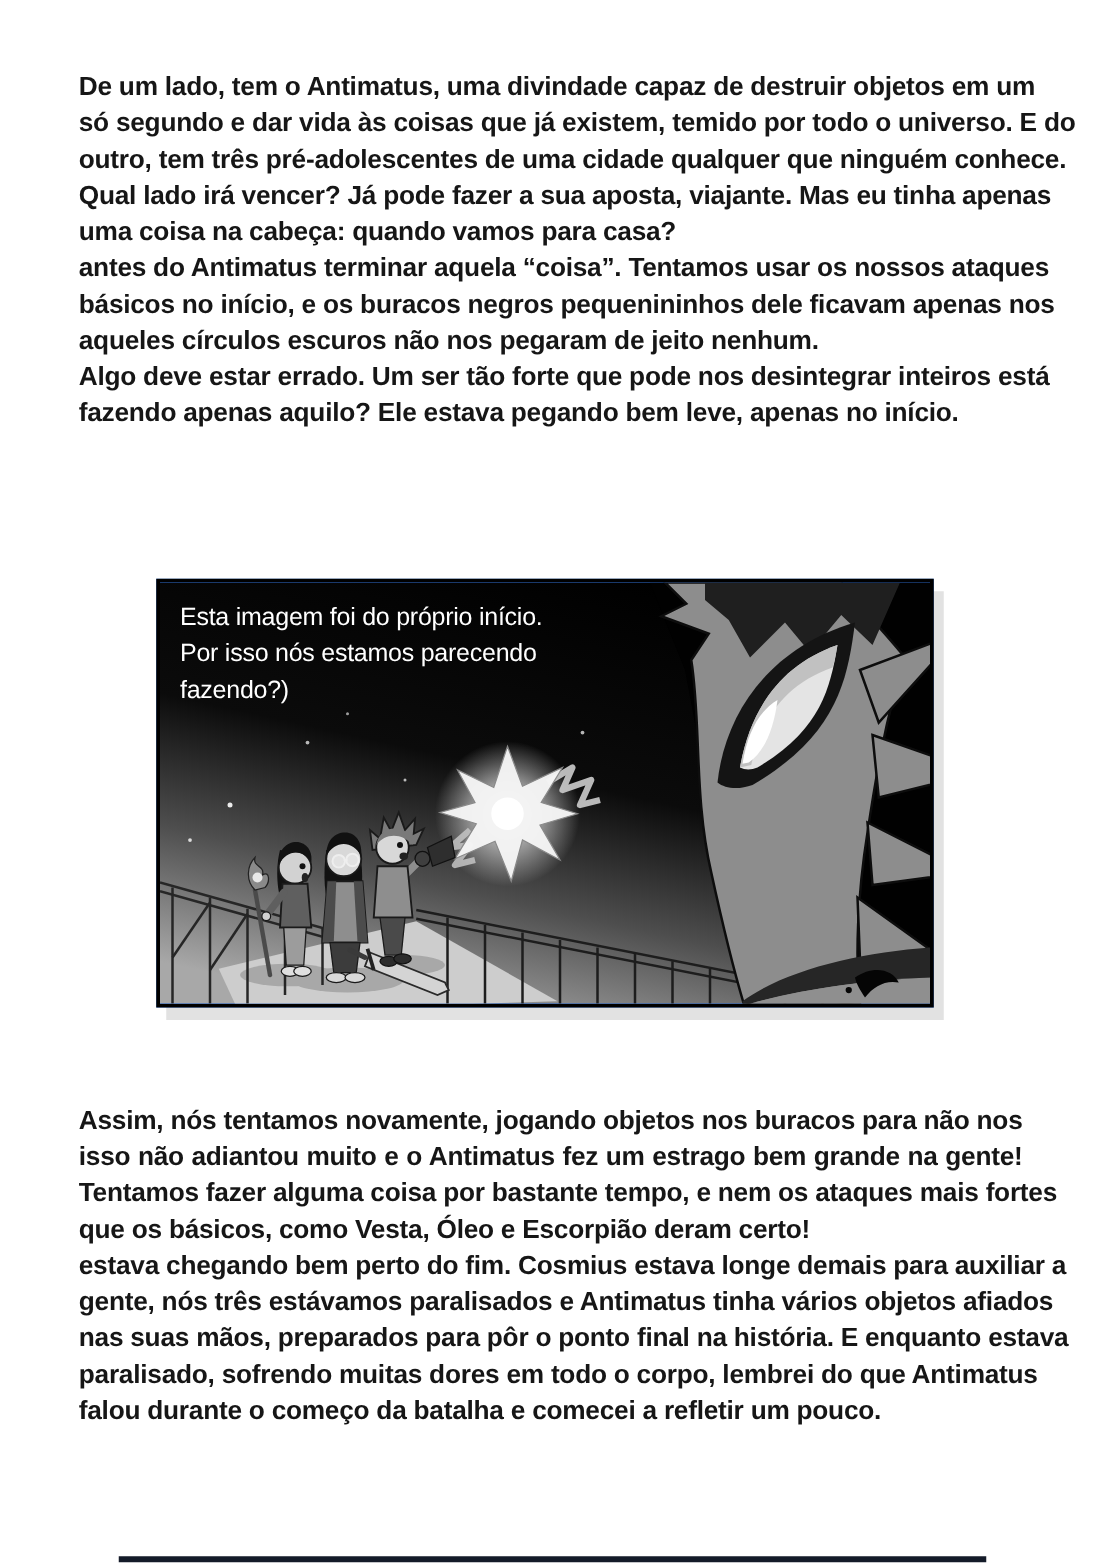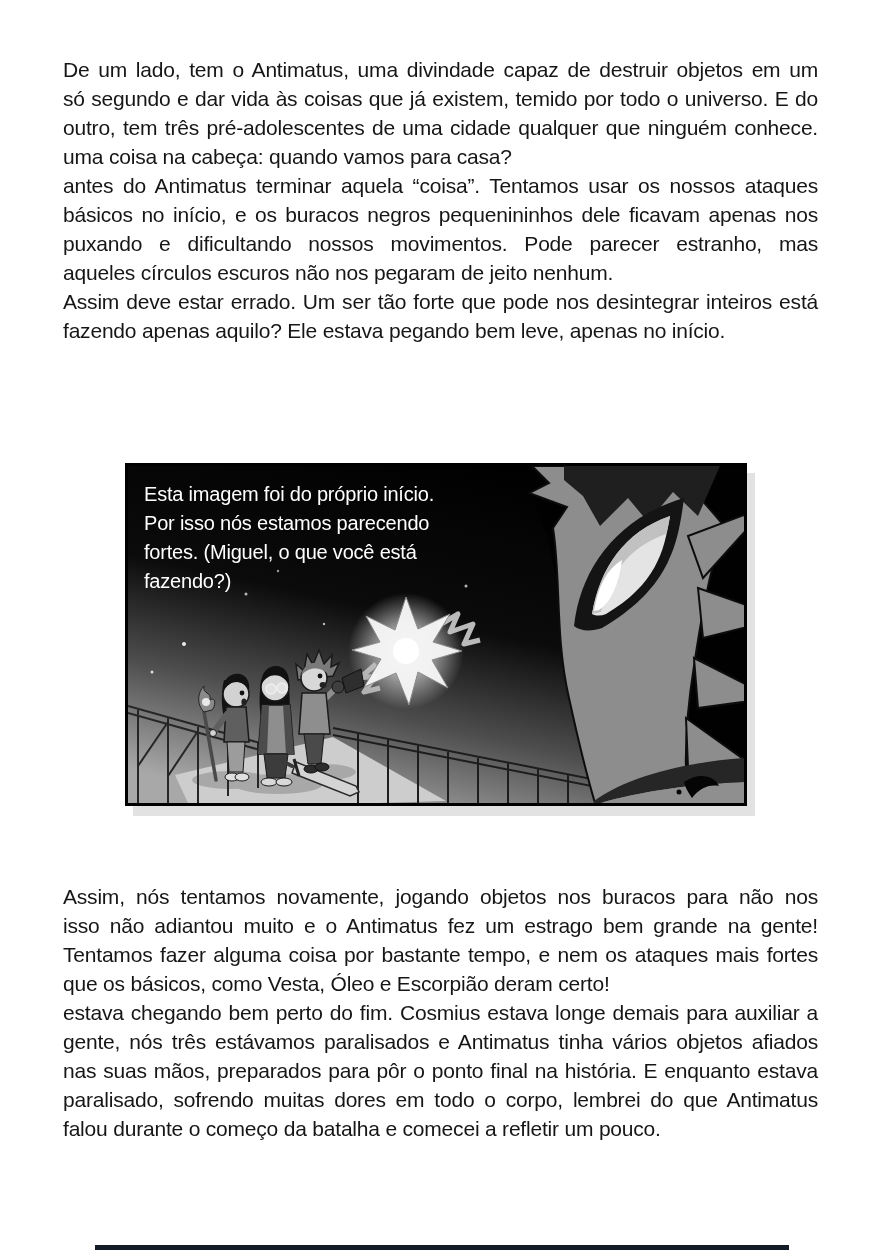--- a/index.html
+++ b/index.html
@@ -6,21 +6,21 @@
   body {
     width:881px; height:1250px; position:relative; background:#ffffff;
     font-family:"Liberation Sans", sans-serif; color:#161616;
   }
   .textblock {
     position:absolute; left:63px; width:755px;
     font-size:21px; line-height:29px; letter-spacing:-0.2px;
   }
   #block1 { top:55px; }
   #block2 { top:882px; }
-  .ln { white-space:nowrap; text-align:justify; text-align-last:justify; }
+  .ln { white-space:nowrap; text-align:justify; text-align-last:justify;font-weight:bold; }
   .ln.end { text-align-last:left; }
 
   .panel {
     position:absolute; left:125px; top:463px; width:622px; height:343px;
     box-sizing:border-box; border:3px solid #000; background:#3b82f6;
     box-shadow:8px 10px 0 #e2e2e2; overflow:hidden;
   }
   .panel svg { display:block; width:616px; height:337px; }
   .caption {
     position:absolute; left:16px; top:14px; width:340px;
@@ -31,26 +31,26 @@
     background:#141b29;
   }
 </style>
 </head>
 <body>
 
 <div class="textblock" id="block1">
   <div class="ln">De um lado, tem o Antimatus, uma divindade capaz de destruir objetos em um</div>
   <div class="ln">só segundo e dar vida às coisas que já existem, temido por todo o universo. E do</div>
   <div class="ln">outro, tem três pré-adolescentes de uma cidade qualquer que ninguém conhece.</div>
+  <div class="ln">Qual lado irá vencer? Já pode fazer a sua aposta, viajante. Mas eu tinha apenas</div>
   <div class="ln end">uma coisa na cabeça: quando vamos para casa?</div>
   <div class="ln">antes do Antimatus terminar aquela “coisa”. Tentamos usar os nossos ataques</div>
   <div class="ln">básicos no início, e os buracos negros pequenininhos dele ficavam apenas nos</div>
-  <div class="ln">puxando e dificultando nossos movimentos. Pode parecer estranho, mas</div>
   <div class="ln end">aqueles círculos escuros não nos pegaram de jeito nenhum.</div>
-  <div class="ln">Assim deve estar errado. Um ser tão forte que pode nos desintegrar inteiros está</div>
+  <div class="ln">Algo deve estar errado. Um ser tão forte que pode nos desintegrar inteiros está</div>
   <div class="ln end">fazendo apenas aquilo? Ele estava pegando bem leve, apenas no início.</div>
 </div>
 
 <div class="panel">
   <svg viewBox="0 0 616 337" xmlns="http://www.w3.org/2000/svg">
     <defs>
       <linearGradient id="sky" x1="65%" y1="0%" x2="25%" y2="100%">
         <stop offset="0%" stop-color="#000000"></stop>
         <stop offset="45%" stop-color="#0b0b0b"></stop>
         <stop offset="72%" stop-color="#4e4e4e"></stop>
@@ -196,21 +196,20 @@
       <path d="M466,335 C500,310 560,296 616,292 L616,316 C565,318 510,326 472,337 L466,337 Z" fill="#262626"></path>
       <path d="M472,337 C515,325 565,318 616,316 L616,337 Z" fill="#8f8f8f"></path>
       <path d="M556,316 C570,306 586,309 591,320 C580,318 571,323 564,332 C560,326 557,321 556,316 Z" fill="#050505"></path>
       <circle cx="551" cy="326" r="2.5" fill="#050505"></circle>
     </g>
   </svg>
 
   <div class="caption">
     <div>Esta imagem foi do próprio início.</div>
     <div>Por isso nós estamos parecendo</div>
-    <div>fortes. (Miguel, o que você está</div>
     <div>fazendo?)</div>
   </div>
 </div>
 
 <div class="textblock" id="block2">
   <div class="ln">Assim, nós tentamos novamente, jogando objetos nos buracos para não nos</div>
   <div class="ln">isso não adiantou muito e o Antimatus fez um estrago bem grande na gente!</div>
   <div class="ln">Tentamos fazer alguma coisa por bastante tempo, e nem os ataques mais fortes</div>
   <div class="ln end">que os básicos, como Vesta, Óleo e Escorpião deram certo!</div>
   <div class="ln">estava chegando bem perto do fim. Cosmius estava longe demais para auxiliar a</div>

